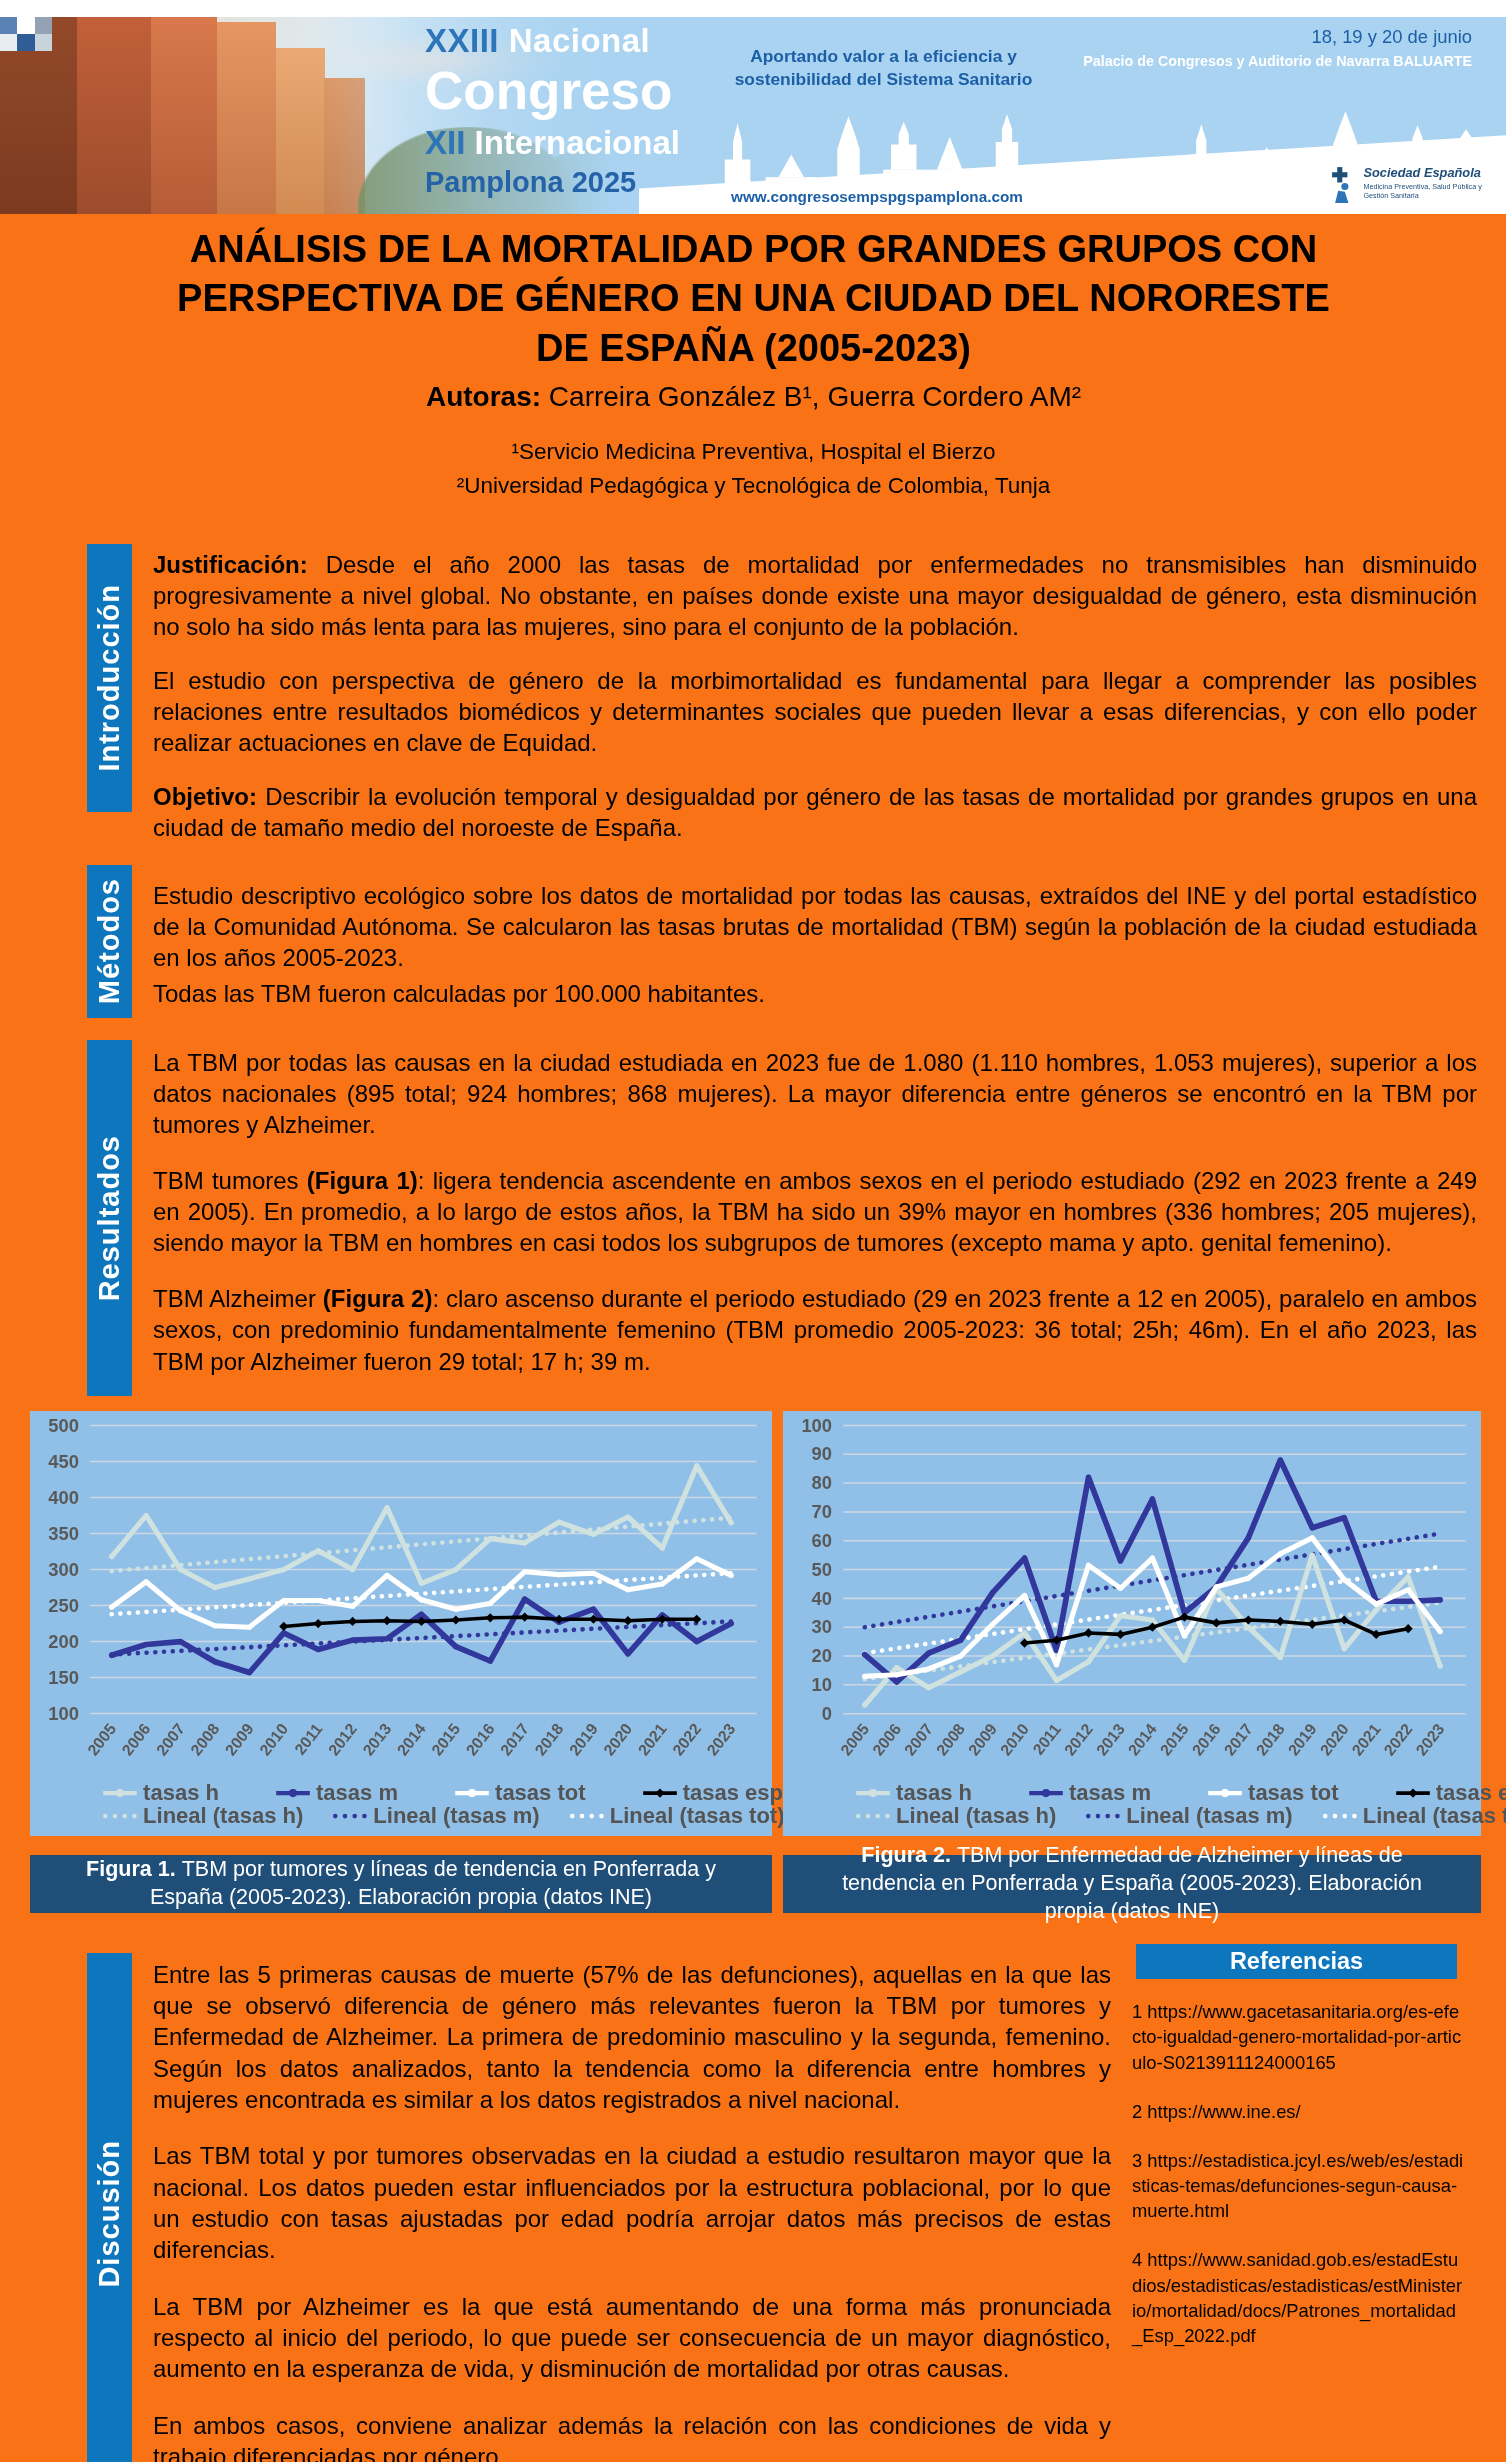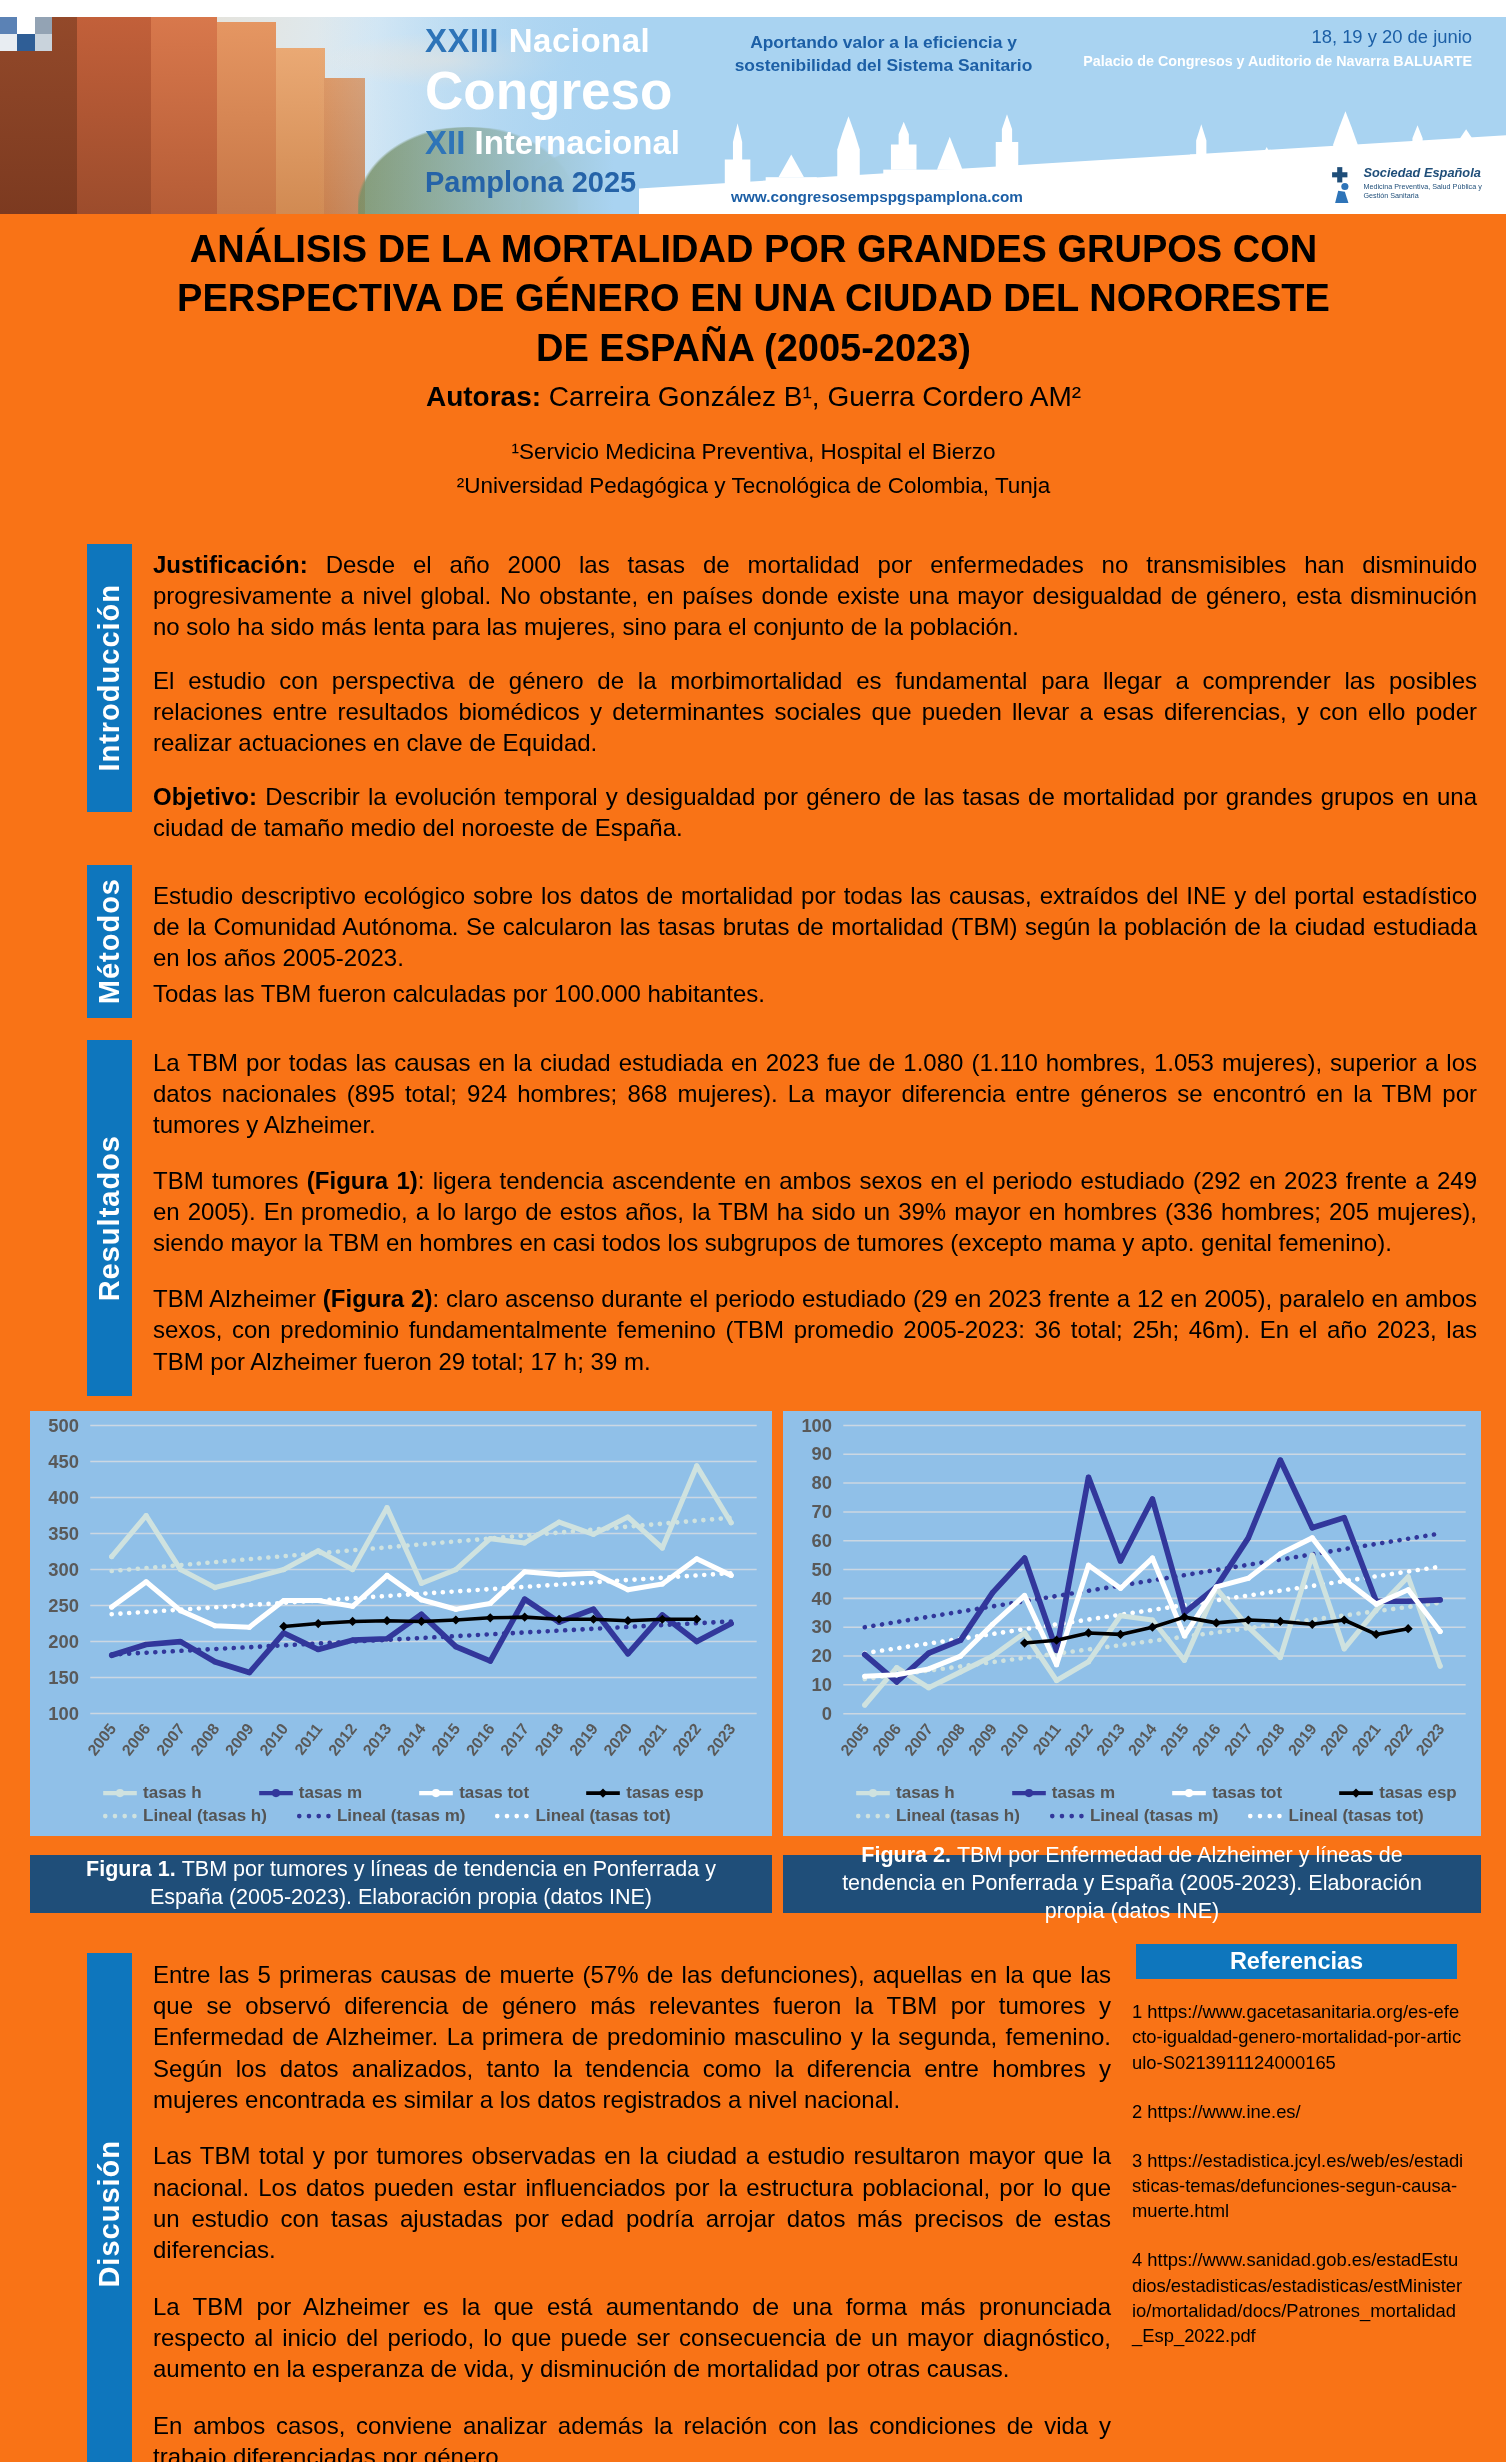--- a/index.html
+++ b/index.html
@@ -29,21 +29,21 @@
   .f1{background:#5b82b5;} .f2{background:#ffffff;} .f3{background:#93a3b4;}
   .f4{background:#e8edf2;} .f5{background:#2f5e96;} .f6{background:#c9d3dc;}
 
   .congress{position:absolute;left:425px;top:7.2px;line-height:1;white-space:nowrap;font-weight:bold;}
   .cg1{font-size:33px;letter-spacing:0.5px;}
   .cg2{font-size:53px;margin-top:7.2px;color:#fff;}
   .cg3{font-size:33px;margin-top:8.2px;}
   .cg4{font-size:29px;margin-top:9.2px;color:#2563a8;}
   .cblue{color:#2e74b8;} .cwhite{color:#fff;}
 
-  .tagline{position:absolute;left:710px;top:14px;width:347px;text-align:center;
+  .tagline{position:absolute;left:710px;top:28px;width:347px;text-align:center;
            font-size:17.4px;font-weight:bold;color:#1c5fa6;line-height:1.3;white-space:pre-line;}
   .dates{position:absolute;right:34px;top:9.2px;font-size:18.4px;font-weight:normal;color:#1c5fa6;}
   .venue{position:absolute;right:34px;top:36px;font-size:14.3px;font-weight:bold;color:#ffffff;}
 
   .skyline{position:absolute;left:689px;top:77px;width:818px;height:121px;}
   .skyline *{fill:#ffffff;}
   .wedge{position:absolute;left:639px;top:0;width:868px;height:197px;background:#ffffff;
          clip-path:polygon(0 100%,0 87%,100% 60%,100% 100%);}
   .url{position:absolute;left:731px;top:171px;width:358px;text-align:left;
        font-size:15.3px;font-weight:bold;color:#1c5fa6;}
@@ -73,21 +73,21 @@
   .t-met{top:863px;} .t-met p{margin-bottom:4.1px;}
   .t-res{top:1030px;} .t-res p{margin-bottom:24.5px;}
   .t-dis{top:1942px;width:958px;} .t-dis p{margin-bottom:25.5px;}
   .bb{font-weight:bold;}
 
   
   .panel{position:absolute;top:1394px;height:425px;background:#90c0e8;}
   .panel-1{left:30px;width:742px;}
   .panel-2{left:783px;width:698px;}
   .plot{position:absolute;left:0;top:0;width:100%;height:381px;display:block;}
-  .legend{position:absolute;left:72px;right:8.2px;top:371px;font-size:17px;font-weight:bold;color:#545454;}
+  .legend{position:absolute;left:72px;right:8.2px;top:371px;font-size:22px;font-weight:bold;color:#545454;}
   .lrow{display:flex;align-items:center;gap:56px;height:22.5px;}
   .lrow2{gap:29px;}
   .lgi{display:flex;align-items:center;gap:5.1px;white-space:nowrap;}
   .lgm{display:inline-flex;width:36px;height:10.2px;}
 
   
   .cap{position:absolute;top:1838px;height:58px;background:#1f4e79;color:#fff;
        display:flex;align-items:center;justify-content:center;text-align:center;
        font-size:21.5px;line-height:1.3;padding:0 41px;box-sizing:border-box;}
   .cap-1{left:30px;width:742px;}

